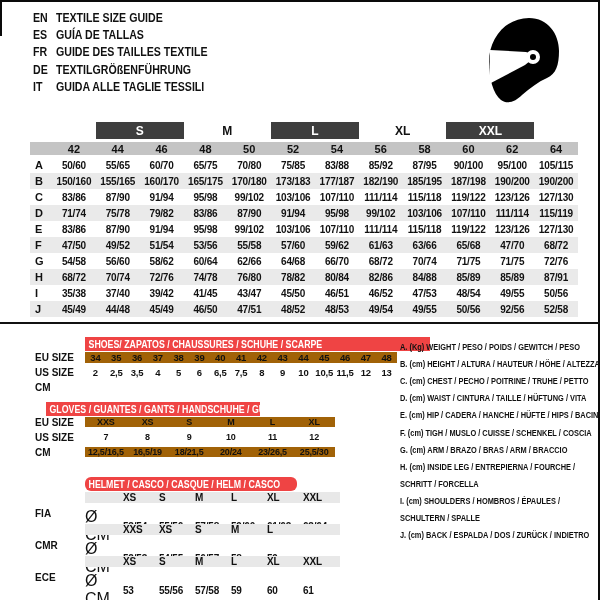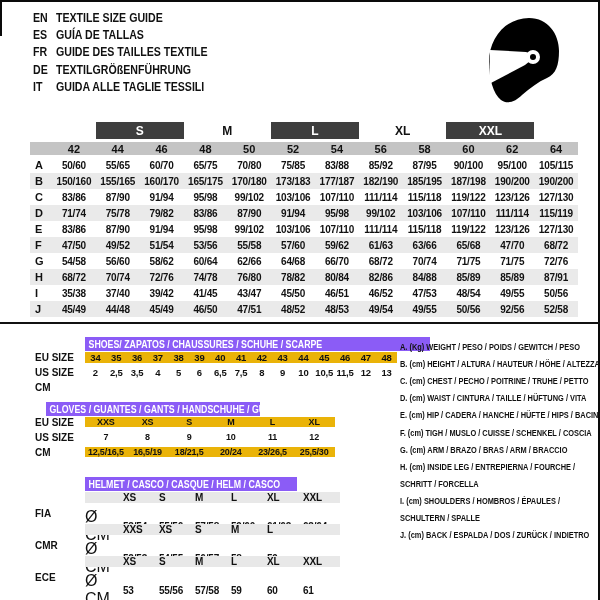--- a/index.html
+++ b/index.html
@@ -28,29 +28,29 @@
   .mt-row.alt{background:#eaeaea;}
   .mt-row div{display:flex;align-items:center;justify-content:center;font-weight:700;font-size:10px;
               letter-spacing:-0.2px;white-space:nowrap;}
   .mt-row .rl{justify-content:flex-start;padding-left:5px;font-size:11px;}
 
   
   #divider{left:0;top:322px;width:600px;height:2px;background:#111;}
 
   
   .btable{left:30px;width:400px;}
-  .band{background:#8b5cf6;color:#fff;font-weight:700;font-size:10px;height:14px;
+  .band{background:#ef4444;color:#fff;font-weight:700;font-size:10px;height:14px;
         display:flex;align-items:center;margin-left:55px;margin-bottom:1px;}
   .band span{transform:scaleX(0.88);transform-origin:left center;white-space:nowrap;padding-left:4px;}
   .bt-row{display:flex;align-items:flex-start;}
   .bt-label{width:55px;padding-left:5px;font-weight:700;font-size:10px;box-sizing:border-box;}
   .bt-vals{display:grid;}
   .bt-vals div{display:flex;align-items:center;justify-content:center;font-weight:700;
                white-space:nowrap;letter-spacing:-0.2px;}
-  .bt-vals.gray{background:#eab308;}
+  .bt-vals.gray{background:#a16207;}
   #shoes-table .bt-row{height:15px;}
   #shoes-table .bt-vals{width:312px;grid-template-columns:repeat(15,1fr);}
   #shoes-table .bt-vals div{font-size:9.5px;}
   #gloves-table .bt-row{height:15px;}
   #gloves-table .bt-vals{width:250px;grid-template-columns:repeat(6,1fr);}
   #gloves-table .bt-vals div{font-size:9px;}
   #helmet-table .bt-row{height:16px;}
   .hm-vals{display:flex;width:255px;}
   .hm-vals.gray{background:#e8e8e8;}
   .hm-unit{width:38px;font-weight:400;font-size:16px;display:flex;align-items:center;}
@@ -366,21 +366,21 @@
           <div>18/21,5</div>
           <div>20/24</div>
           <div>23/26,5</div>
           <div>25,5/30</div>
         </div>
       </div>
     </div>
 </div>
 
 <div class="abs btable" id="helmet-table" style="top:477px;">
-  <div class="band" style="width:212px;box-sizing:border-box;">
+  <div class="band" style="width:212px;box-sizing:border-box;border-radius:6px;">
     <span>HELMET / CASCO / CASQUE / HELM / CASCO</span>
   </div>
   <div class="bt-body">
       <div class="bt-row">
         <div class="bt-label"></div>
         <div class="hm-vals gray">
           <div class="hm-unit"></div>
           <div class="hm-cell">XS</div>
           <div class="hm-cell">S</div>
           <div class="hm-cell">M</div>

